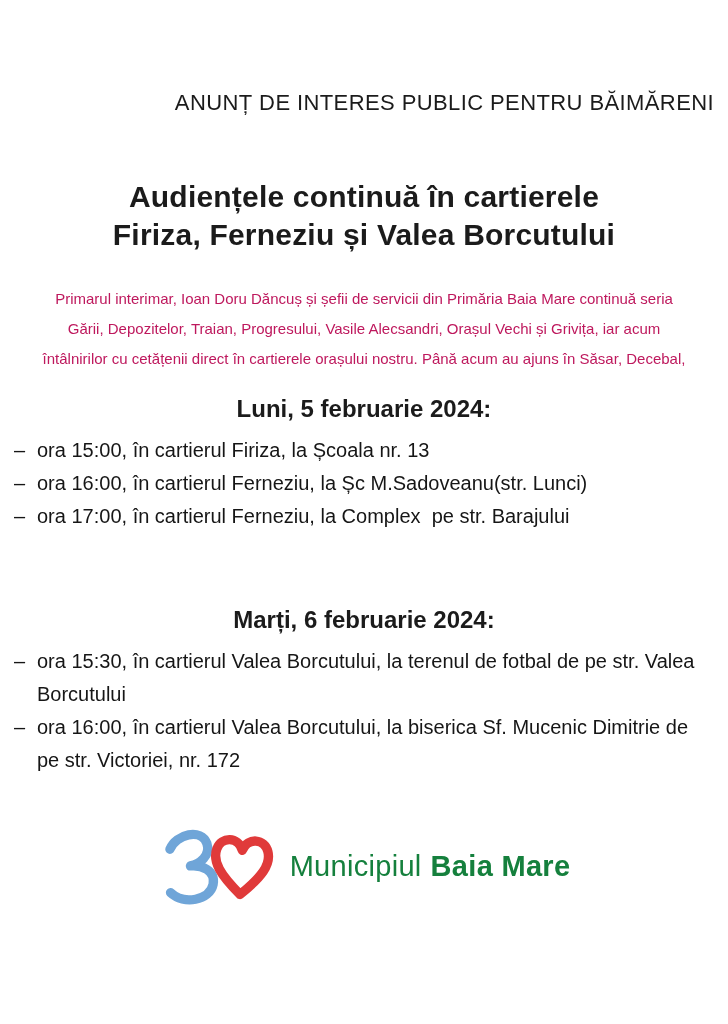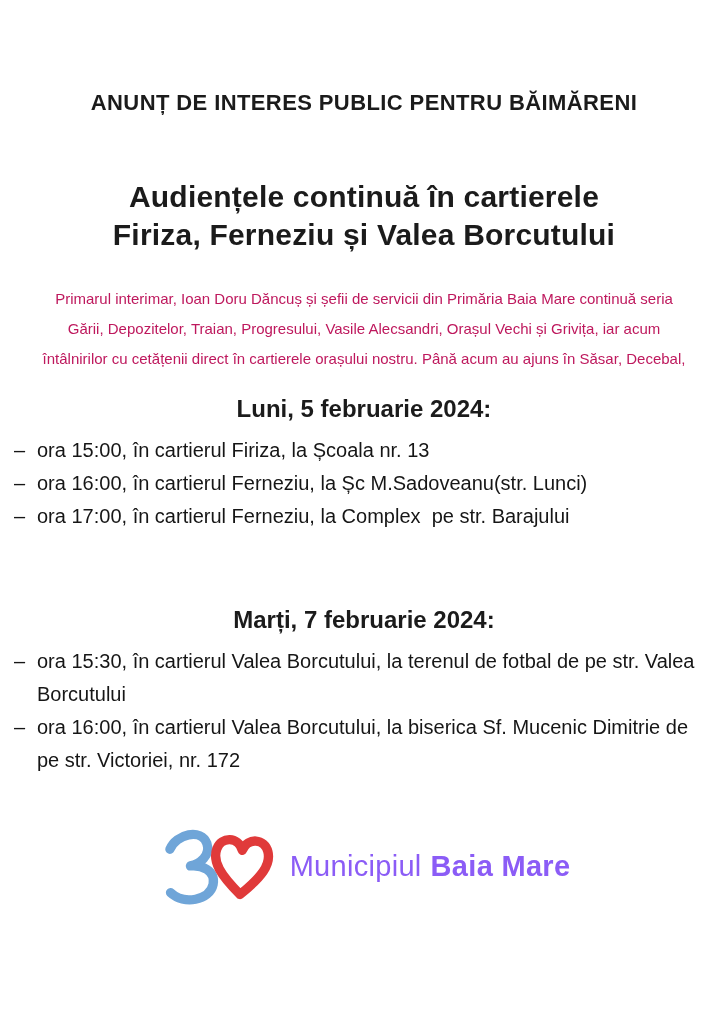--- a/index.html
+++ b/index.html
@@ -7,23 +7,23 @@
     position:relative;
     width:728px;height:1024px;
     background:#ffffff;
     box-sizing:border-box;
     padding:90px 14px 0;
     font-family:"Liberation Sans", sans-serif;
     color:#1b1b1b;
     overflow:hidden;
   }
   .kicker{
-    text-align:center;
+    text-align:right;
     font-size:22px;
-    font-weight:bold;
+    font-weight:normal;
     letter-spacing:.4px;
     line-height:26px;
   }
   .title{
     margin:62px 0 0;
     text-align:center;
     font-size:30px;
     line-height:38px;
     font-weight:bold;
     letter-spacing:.2px;
@@ -58,21 +58,21 @@
   .footer{
     margin-top:48px;
     display:flex;
     align-items:center;
     justify-content:center;
     gap:14px;
   }
   .logo-mark{display:block;}
   .logo-text{
     font-size:29px;
-    color:#8b5cf6;
+    color:#15803d;
     letter-spacing:.3px;
     white-space:nowrap;
   }
   .org-bold{font-weight:bold;margin-left:9px;}
 </style>
 </head>
 <body>
 
 <div class="page">
 
@@ -101,21 +101,21 @@
         <span class="item-text">ora 16:00, în cartierul Ferneziu, la Șc M.Sadoveanu(str. Lunci)</span>
       </div>
       <div class="item">
         <span class="dash">–</span>
         <span class="item-text">ora 17:00, în cartierul Ferneziu, la Complex  pe str. Barajului</span>
       </div>
     </div>
   </section>
 
   <section class="day day-2">
-    <h2 class="day-heading">Marți, 7 februarie 2024:</h2>
+    <h2 class="day-heading">Marți, 6 februarie 2024:</h2>
     <div class="list">
       <div class="item">
         <span class="dash">–</span>
         <span class="item-text">ora 15:30, în cartierul Valea Borcutului, la terenul de fotbal de pe str. Valea Borcutului</span>
       </div>
       <div class="item">
         <span class="dash">–</span>
         <span class="item-text">ora 16:00, în cartierul Valea Borcutului, la biserica Sf. Mucenic Dimitrie de pe str. Victoriei, nr. 172</span>
       </div>
     </div>

